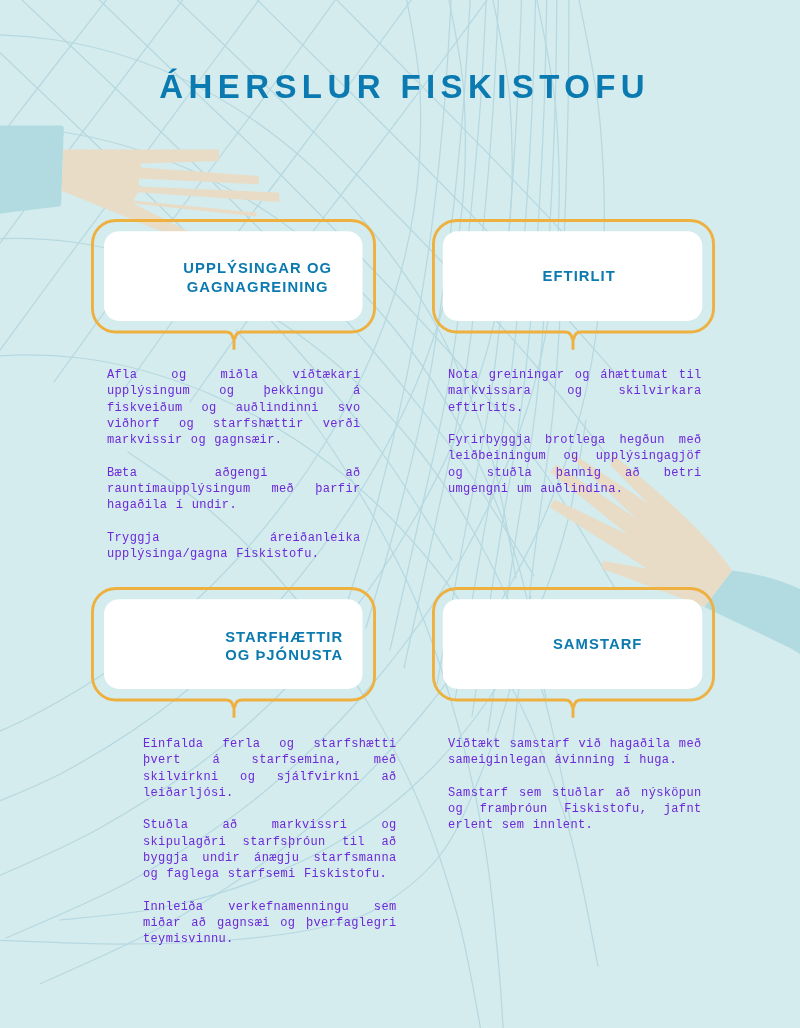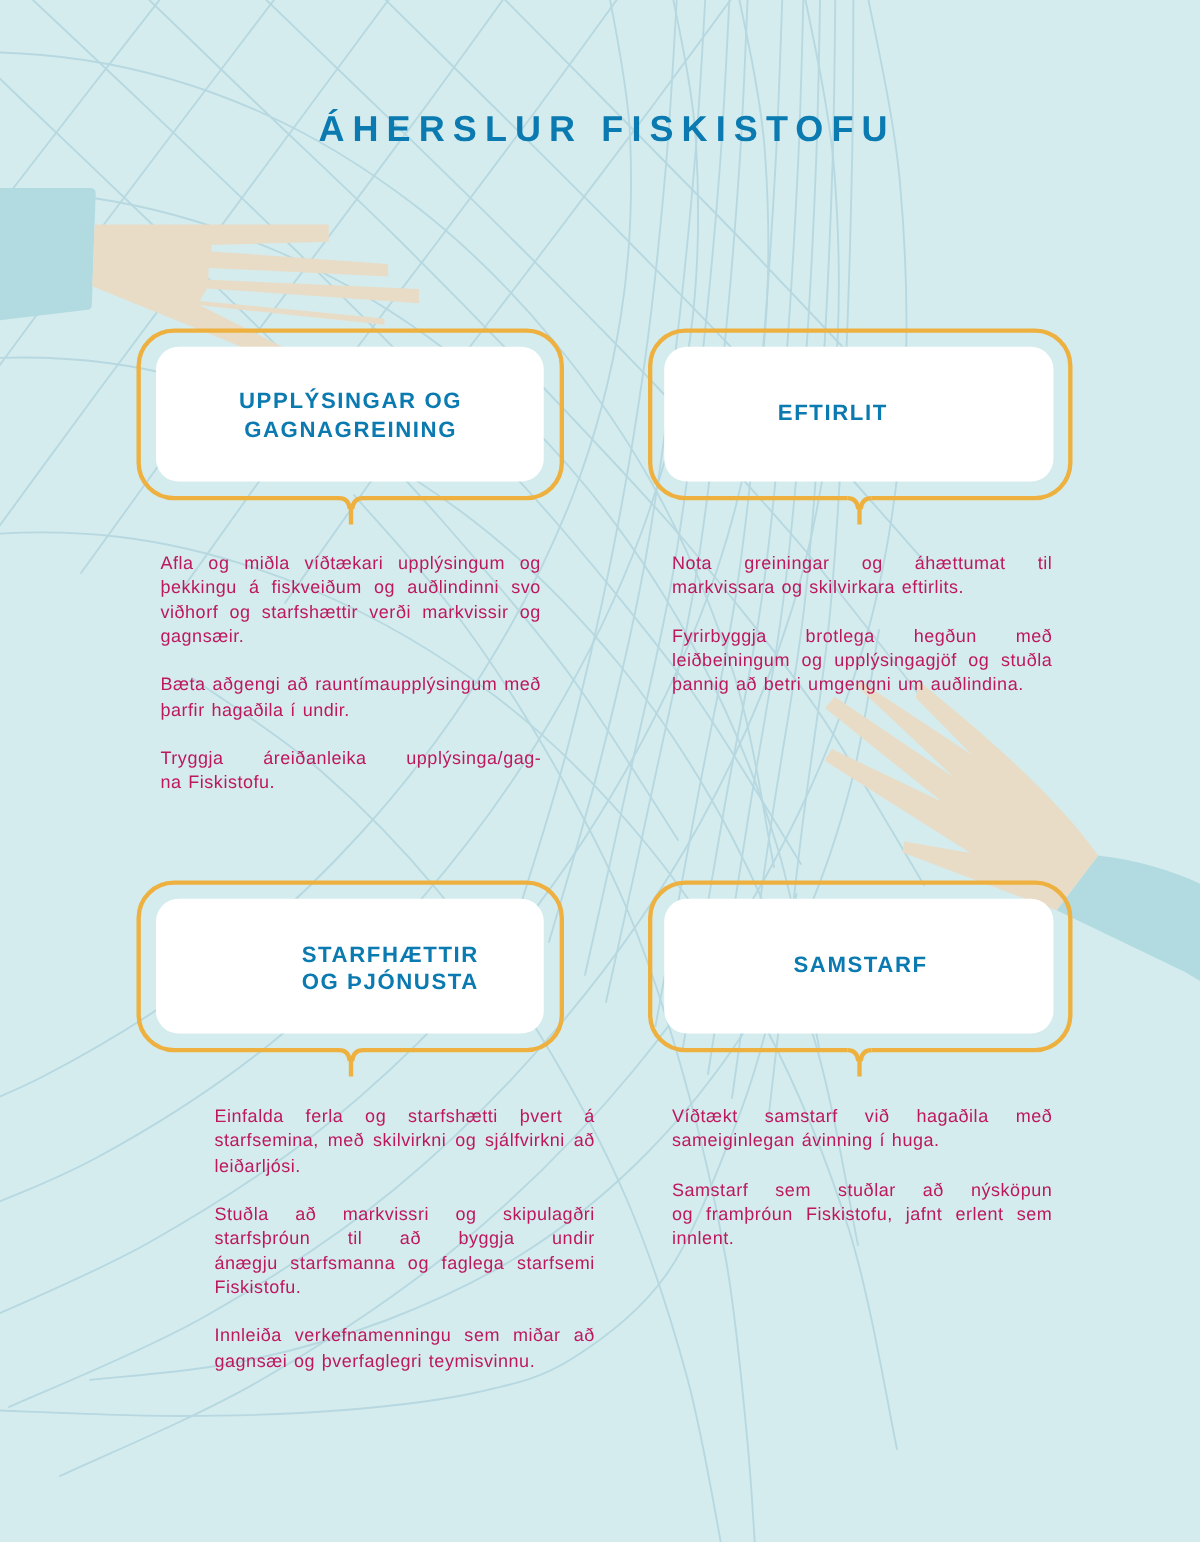--- a/index.html
+++ b/index.html
@@ -3,30 +3,30 @@
 <meta charset="utf-8">
 <title>Áherslur Fiskistofu</title>
 <style>
   html,body{margin:0;padding:0;}
   body{width:800px;height:1028px;overflow:hidden;background:#d4ecee;
        font-family:"Liberation Sans",sans-serif;-webkit-font-smoothing:antialiased;}
   .poster{position:relative;width:800px;height:1028px;overflow:hidden;background:#d4ecee;}
   .bg{position:absolute;left:0;top:0;width:800px;height:1028px;}
   .title{position:absolute;left:0;right:0;top:67px;text-align:center;margin:0;
          padding-left:9.4px;
-         color:#0a7ab0;font-weight:700;font-size:24px;letter-spacing:5.4px;
+         color:#0a7ab0;font-weight:700;font-size:33px;letter-spacing:5.4px;
          line-height:40px;}
-  .card{position:absolute;}
+  .card{position:absolute;padding-left:48px;}
   .card svg{position:absolute;left:0;top:0;overflow:visible;}
   .cardlabel{position:absolute;left:0;right:0;color:#0a7ab0;font-weight:700;
              font-size:14.8px;letter-spacing:1.05px;text-align:center;
              line-height:18.8px;white-space:pre-line;padding-left:1.05px;}
-  .col{position:absolute;color:#be185d;font-size:12px;line-height:16.2px;
+  .col{position:absolute;color:#6d28d9;font-size:12px;line-height:16.2px;
        letter-spacing:0.35px;word-spacing:0.8px;text-align:justify;
-       font-family:Liberation Sans, sans-serif;}
+       font-family:Liberation Mono, monospace;}
   .col p{margin:0 0 16.4px 0;}
   .col p:last-child{margin-bottom:0;}
 </style>
 </head>
 <body>
 
 <div class="poster">
 
   <svg class="bg" viewBox="0 0 800 1028" width="800" height="1028" xmlns="http://www.w3.org/2000/svg">
     <rect x="0" y="0" width="800" height="1028" fill="#d4ecee"></rect>

